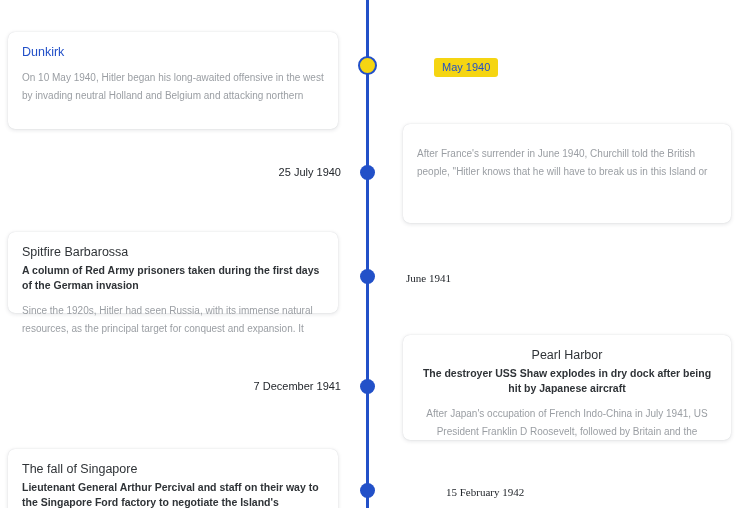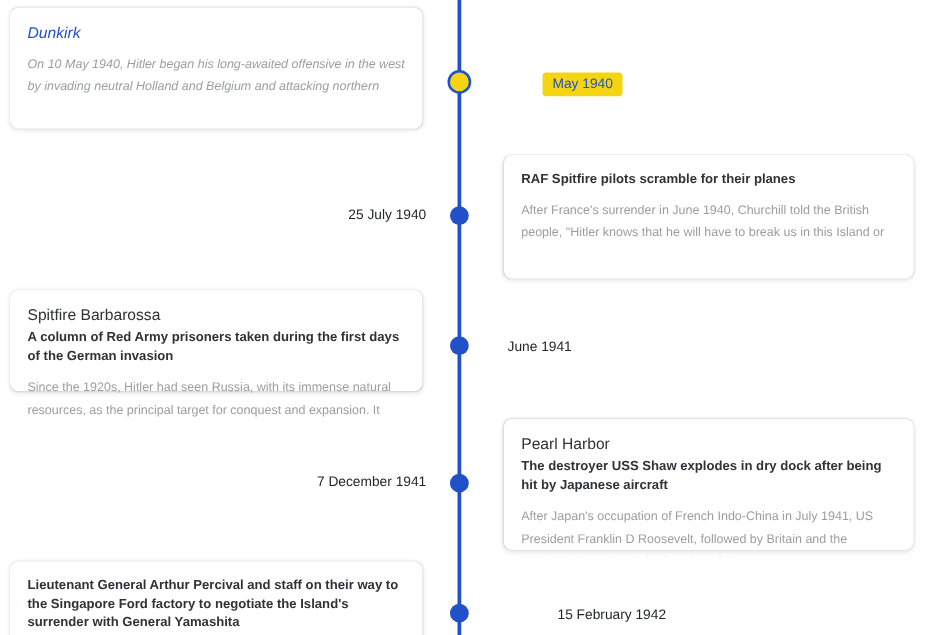--- a/index.html
+++ b/index.html
@@ -55,20 +55,21 @@
     white-space: nowrap;
     line-height: 14px;
   }
   .date-label.left {
     text-align: center;
     right: 409px;
   }
   .date-label.right {
     text-align: center;
     left: 406px;
+    font-family: Liberation Serif, serif;
   }
   .date-label.badge {
     left: 402px;
     background: #f5d512;
     color: #2250c8;
     padding: 3px 8px;
     border-radius: 3px;
     font-size: 11px;
     line-height: 13px;
     margin-left: 32px;
@@ -112,49 +113,49 @@
   .card.active .card-subtitle { color: #2250c8; font-weight: normal; }
   .card.active .card-body { color: #9a9ea3; }
 </style>
 </head>
 <body>
 
 <div id="timeline-root">
 
   <div class="axis-line"></div>
 
-  <div class="card left active" style="top:6px; height:97px;font-style:italic;">
+  <div class="card left active" style="top:32px; height:97px;">
     <div class="card-title">Dunkirk</div>
     <div class="card-body" style="max-height:38px;">On 10 May 1940, Hitler began his long-awaited offensive in the west by invading neutral Holland and Belgium and attacking northern France. Holland capitulated after only five</div>
   </div>
   <div class="node active" style="top:56px;"></div>
   <div class="date-label badge" style="top:58px;">May 1940</div>
 
   <div class="card right" style="top:124px; height:99px;">
-    <div class="card-subtitle">RAF Spitfire pilots scramble for their planes</div>
     <div class="card-body" style="max-height:40px;">After France's surrender in June 1940, Churchill told the British people, "Hitler knows that he will have to break us in this Island or lose the war". To mount a successful invasion, the</div>
   </div>
   <div class="node" style="top:165px;"></div>
   <div class="date-label left" style="top:165px;">25 July 1940</div>
 
   <div class="card left" style="top:232px; height:81px;">
     <div class="card-title">Spitfire Barbarossa</div>
     <div class="card-subtitle">A column of Red Army prisoners taken during the first days of the German invasion</div>
     <div class="card-body" style="max-height:38px;">Since the 1920s, Hitler had seen Russia, with its immense natural resources, as the principal target for conquest and expansion. It would provide, he believed, the necessary</div>
   </div>
   <div class="node" style="top:269px;"></div>
   <div class="date-label right" style="top:271px;">June 1941</div>
 
-  <div class="card right" style="top:335px; height:105px;">
+  <div class="card right" style="top:335px; height:105px;text-align:center;">
     <div class="card-title">Pearl Harbor</div>
     <div class="card-subtitle">The destroyer USS Shaw explodes in dry dock after being hit by Japanese aircraft</div>
     <div class="card-body" style="max-height:40px;">After Japan's occupation of French Indo-China in July 1941, US President Franklin D Roosevelt, followed by Britain and the Netherlands, ordered the freezing of Japanese</div>
   </div>
   <div class="node" style="top:379px;"></div>
   <div class="date-label left" style="top:379px;">7 December 1941</div>
 
   <div class="card left" style="top:449px; height:70px;">
+    <div class="card-title">The fall of Singapore</div>
     <div class="card-subtitle">Lieutenant General Arthur Percival and staff on their way to the Singapore Ford factory to negotiate the Island's surrender with General Yamashita</div>
   </div>
   <div class="node" style="top:483px;"></div>
   <div class="date-label right" style="top:485px;margin-left:40px;">15 February 1942</div>
 
 </div>
 
 </body></html>

